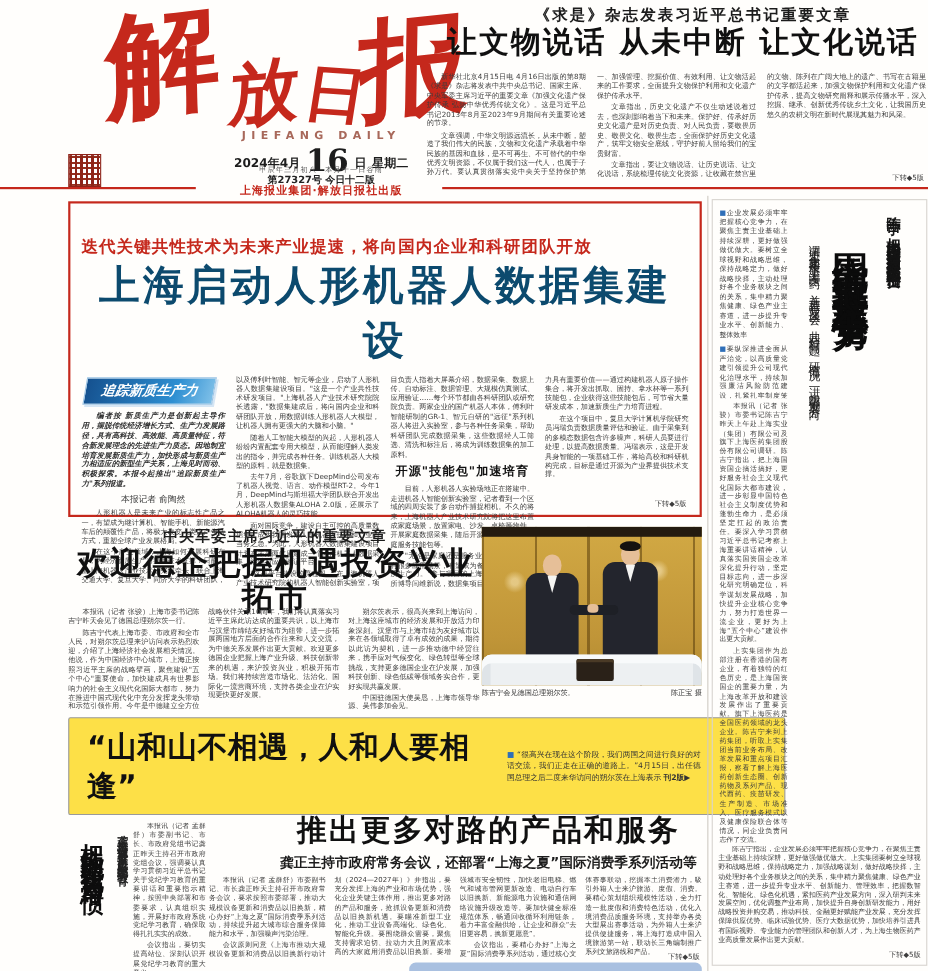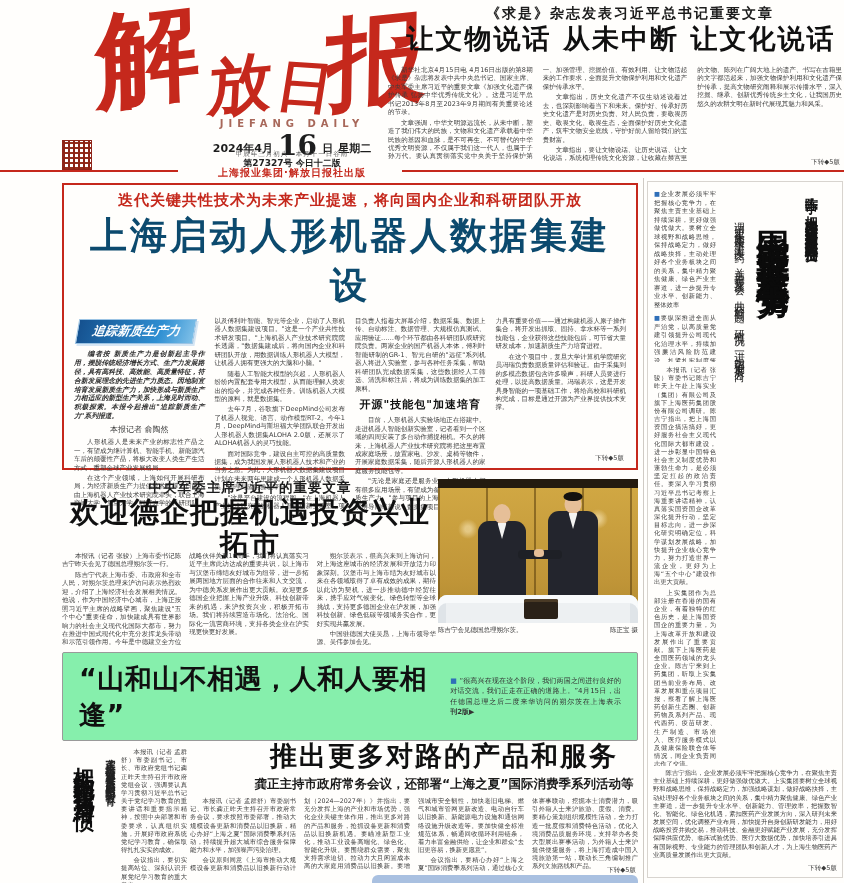--- a/index.html
+++ b/index.html
@@ -40,21 +40,21 @@
   .body6 p { text-indent:2em; margin-bottom:2px; }
   .more { font-size:6.5px; color:#3c3c3c; text-align:right; }
 
   
   .top-kicker { left:420px; top:5px; width:420px; font-size:14px; letter-spacing:2px; }
   .top-headline { left:398px; top:24px; width:446px; font-size:27px; letter-spacing:2px; }
   .top-body { left:388px; top:66px; width:454px; height:100px; column-count:3; column-gap:10px; }
 
   
   .main-box { left:62px; top:183px; width:576px; height:287px; border:2px solid #c5281c; padding:6px 10px; background:#fffefc; }
-  .main-kicker { font-size:15px; color:#c5281c; letter-spacing:1px; text-align:center; font-weight:bold; }
+  .main-kicker { font-size:15px; color:#c5281c; letter-spacing:1px; text-align:left; font-weight:bold;margin-top:24px; }
   .main-headline { font-size:37px; letter-spacing:3px; text-align:center; font-weight:bold; color:#0c4a6e; margin-top:1px; }
   .main-cols { column-count:4; column-gap:10px; height:198px; margin-top:6px; font-size:6.5px; line-height:1.3; text-align:justify; color:#3c3c3c; overflow:hidden; column-fill:auto; }
   .main-cols p { text-indent:2em; margin-bottom:2px; }
   .badge { display:block; width:118px; margin:2px 0 6px 3px; padding:3px 8px 4px; background:linear-gradient(100deg,#15518f,#2e8fd2 70%,#7fc0e8); color:#fff; font-size:12.5px; font-weight:bold; font-style:italic; text-align:center; transform:skewX(-10deg); border:1px solid #9cc4e4; box-shadow:2px 2px 0 #d6e6f4; }
   .editorial { font-family:"DejaVu Serif", serif; font-style:italic; font-weight:bold; color:#303030; font-size:6.8px; }
   .byline { text-align:center !important; text-indent:0 !important; font-weight:normal; font-size:8px; margin:4px 0 3px !important; }
   .subhead { text-indent:0 !important; text-align:center; font-weight:bold; font-size:11px; color:#111; margin:5px 0 4px !important; letter-spacing:1px; }
 
   
   .sch-kicker { left:62px; top:479px; width:376px; font-size:13.5px; letter-spacing:1px; }
@@ -74,21 +74,21 @@
   .head { position:absolute; top:-17px; left:50%; transform:translateX(-50%); width:17px; height:20px; background:#e6bf98; border-radius:50%; }
   .hair { position:absolute; top:-2px; left:-1px; right:-1px; height:9px; background:#14120f; border-radius:50% 50% 45% 45%; }
   .shirt { position:absolute; top:2px; left:50%; transform:translateX(-50%); width:9px; height:16px; background:#f4f4f2; clip-path:polygon(0 0,100% 0,50% 100%); }
   .handshake { position:absolute; bottom:64px; left:80px; width:44px; height:9px; background:#1e2026; border-radius:4px; }
   .hands { position:absolute; bottom:66px; left:96px; width:10px; height:8px; background:#e6bf98; border-radius:40%; }
   .sofa { position:absolute; bottom:0; left:0; right:0; height:28px; background:#edf0f2; border-radius:9px 9px 0 0; box-shadow:inset 0 8px 0 #f8fafb, inset 40px 0 0 -32px #dfe4e8, inset -40px 0 0 -32px #dfe4e8; }
   .teatable { position:absolute; bottom:4px; left:86px; width:34px; height:20px; background:#2a2118; border-radius:2px; box-shadow:inset 0 3px 0 #4a3a26; }
   .caption-row { left:438px; top:626px; width:200px; display:flex; justify-content:space-between; font-size:6.5px; color:#333; }
 
   
-  .quote-box { left:62px; top:652px; width:576px; height:89px; border:1.5px solid #9a9a9a; border-radius:2px; display:flex; align-items:center; padding:0 16px; gap:14px; background:#86efac; }
+  .quote-box { left:62px; top:652px; width:652px; height:89px; border:1.5px solid #9a9a9a; border-radius:2px; display:flex; align-items:center; padding:0 16px; gap:14px; background:#fde047; }
   .quote-head { width:368px; font-size:27px; font-weight:bold; color:#101010; letter-spacing:0.5px; }
   .quote-note { width:176px; font-size:7px; line-height:1.5; text-align:justify; color:#333; }
   .sq { color:#2f6fb8; }
   .pref { font-weight:bold; white-space:nowrap; }
 
   
   .vtext { writing-mode:vertical-rl; overflow:hidden; }
   .party-headline { left:60px; top:750px; width:38px; height:133px; font-size:21px; font-weight:bold; letter-spacing:4px; color:#0d0d0d; }
   .party-kicker { left:101px; top:751px; width:16px; height:132px; font-size:10px; font-weight:bold; color:#222; letter-spacing:2px; }
   .party-col { left:121px; top:748px; width:66px; height:135px; font-size:6.3px; }

